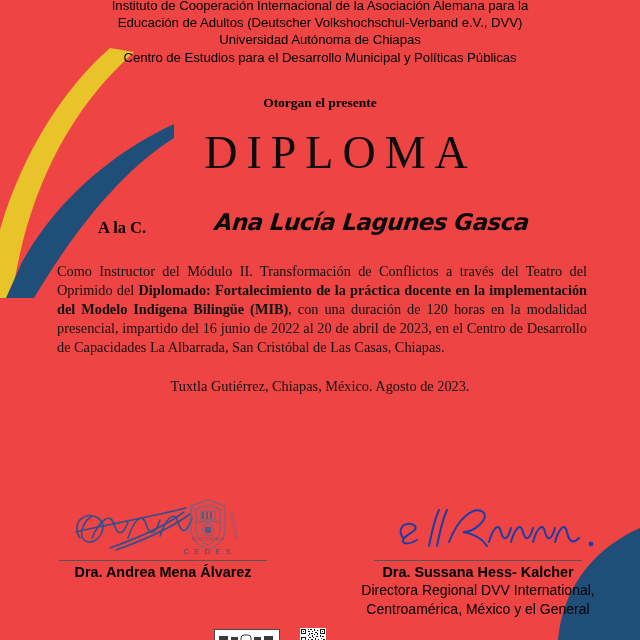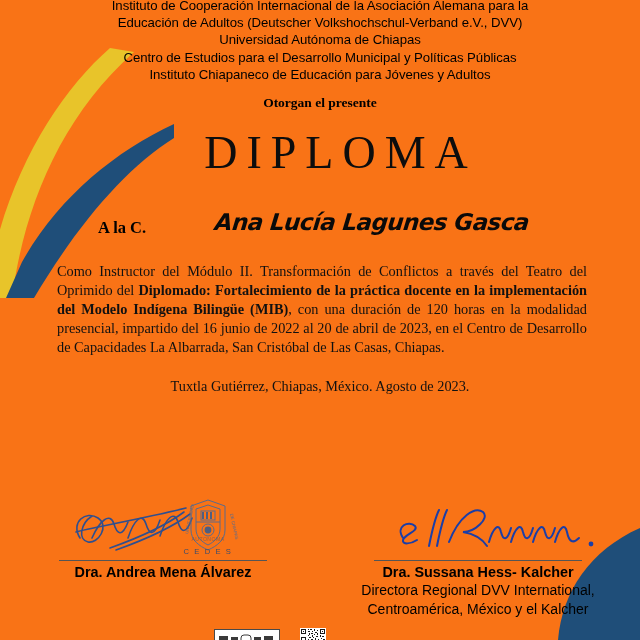--- a/index.html
+++ b/index.html
@@ -4,21 +4,21 @@
 <style>
   html, body {
     margin: 0;
     padding: 0;
     background: #ffffff;
   }
   #page {
     position: relative;
     width: 640px;
     height: 640px;
-    background: #f97316;
+    background: #ef4444;
     overflow: hidden;
     font-family: "Liberation Sans", sans-serif;
   }
 
   
   .deco {
     position: absolute;
     pointer-events: none;
   }
   #swoosh-left {
@@ -231,21 +231,20 @@
 
   <svg class="deco" id="swoosh-bottom-right" viewBox="0 0 120 130">
     <path d="M120 18 C 70 40, 42 82, 38 130 L 120 130 Z" fill="#1f4e79"></path>
   </svg>
 
   <div id="header">
     <div class="hline">Instituto de Cooperación Internacional de la Asociación Alemana para la</div>
     <div class="hline">Educación de Adultos (Deutscher Volkshochschul-Verband e.V., DVV)</div>
     <div class="hline">Universidad Autónoma de Chiapas</div>
     <div class="hline">Centro de Estudios para el Desarrollo Municipal  y Políticas Públicas</div>
-    <div class="hline">Instituto Chiapaneco de Educación para Jóvenes y Adultos</div>
   </div>
 
   <div id="otorgan">Otorgan el presente</div>
 
   <div id="diploma-title">DIPLOMA</div>
 
   <div id="recipient-row">
     <div id="recipient-label">A la C.</div>
     <div id="recipient-name">Ana Lucía Lagunes Gasca</div>
   </div>
@@ -307,21 +306,21 @@
           <path d="M178 44 C 182 30, 188 24, 190 34 C 192 42, 196 44, 200 30"></path>
           <path d="M200 44 C 204 30, 210 24, 212 34 C 214 42, 218 44, 222 30"></path>
           <path d="M222 44 C 226 30, 232 24, 234 34 C 236 44, 240 46, 246 40"></path>
         </g>
         <circle cx="258" cy="46" r="2.4" fill="#1a3ea8"></circle>
       </svg>
     </div>
     <div class="sig-rule"></div>
     <div class="sig-name">Dra. Sussana Hess- Kalcher</div>
     <div class="sig-role">Directora Regional DVV International,</div>
-    <div class="sig-role">Centroamérica, México y el Kalcher</div>
+    <div class="sig-role">Centroamérica, México y el General</div>
   </div>
 
   <div id="bottom-strip">
     <div id="bottom-logo">
       <svg viewBox="0 0 64 12" width="64" height="12">
         <g fill="#3a3a3a">
           <rect x="4" y="4" width="9" height="7"></rect>
           <rect x="16" y="5" width="7" height="6"></rect>
           <rect x="26" y="3" width="10" height="8" rx="3" fill="#ffffff" stroke="#3a3a3a"></rect>
           <rect x="39" y="5" width="7" height="6"></rect>

